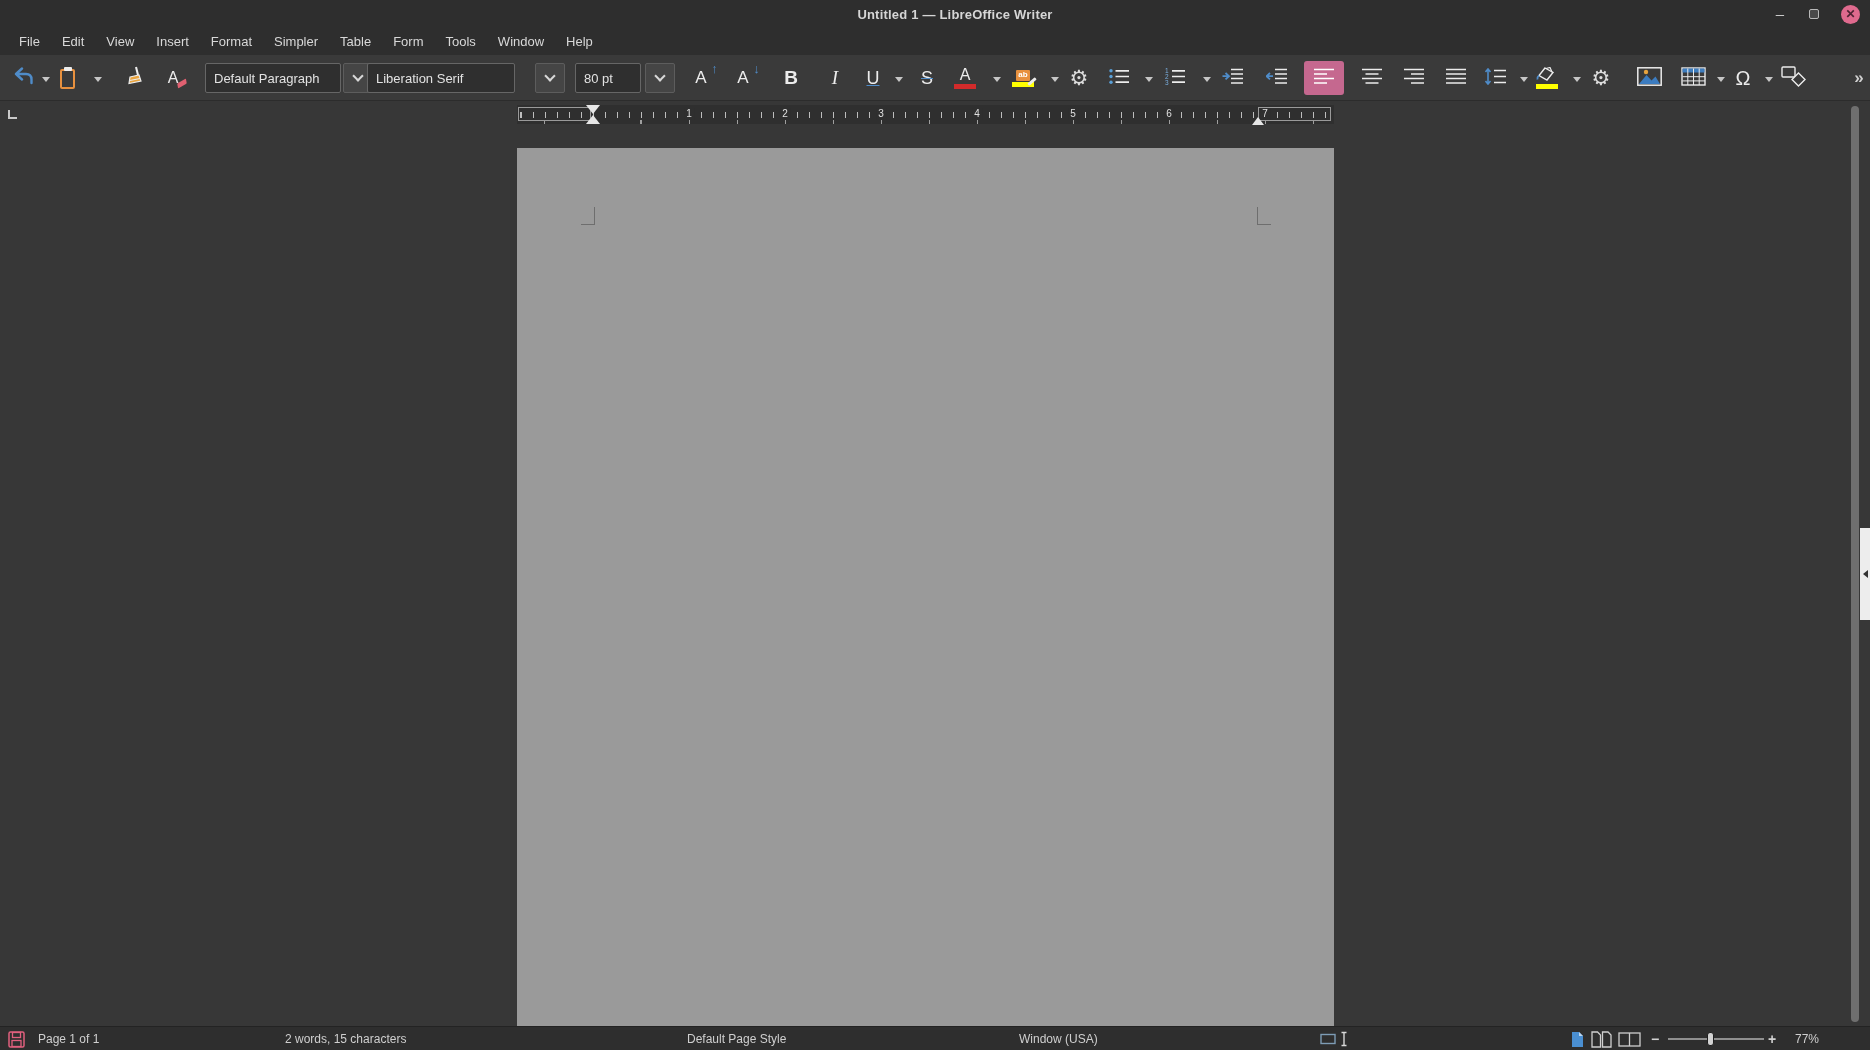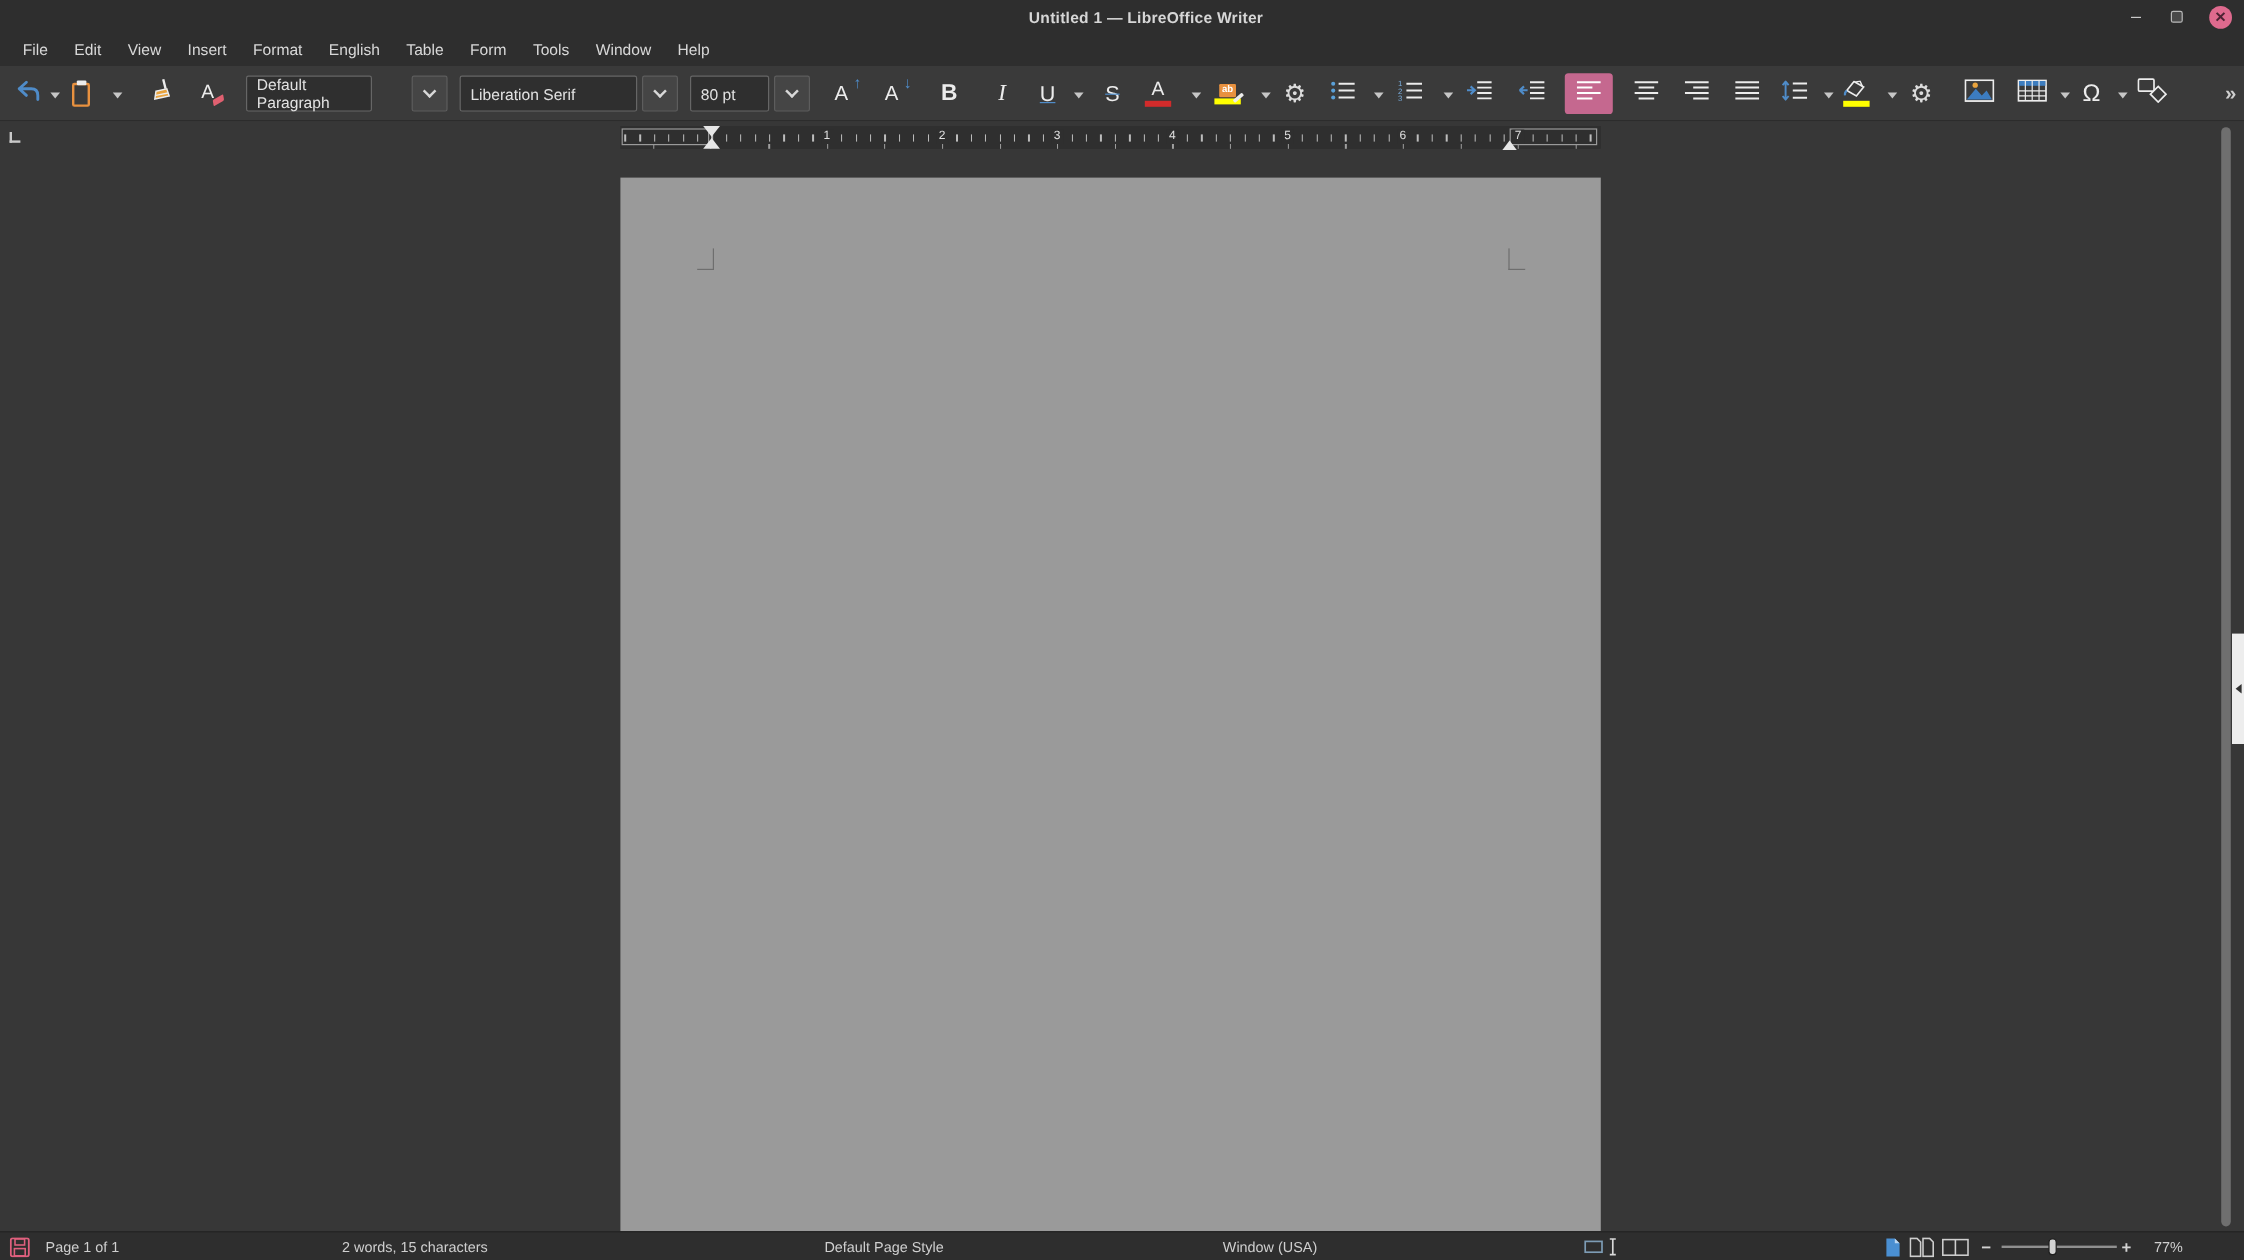--- a/index.html
+++ b/index.html
@@ -117,21 +117,21 @@
     <span class="btn-close">✕</span>
   </div>
 </div>
 
 <div class="menubar">
   <span>File</span>
   <span>Edit</span>
   <span>View</span>
   <span>Insert</span>
   <span>Format</span>
-  <span>English</span>
+  <span>Simpler</span>
   <span>Table</span>
   <span>Form</span>
   <span>Tools</span>
   <span>Window</span>
   <span>Help</span>
 </div>
 
 <div class="toolbar">
 
   <div class="tbtn" style="left:8px">
@@ -165,28 +165,28 @@
         </svg>
     </span>
   </div>
 
   <div class="tbtn" style="left:158px">
     <span class="clearA">
       <span>A</span><span class="eraser"></span>
     </span>
   </div>
 
-  <div class="combo-field" style="left:205px; width:105px">
+  <div class="combo-field" style="left:205px; width:136px">
     <span>Default Paragraph</span>
   </div>
   <div class="combo-btn" style="left:343px">
       <span class="chev"></span>
     </div>
 
-  <div class="combo-field" style="left:383px; width:148px">
+  <div class="combo-field" style="left:367px; width:148px">
     <span>Liberation Serif</span>
   </div>
   <div class="combo-btn" style="left:535px">
       <span class="chev"></span>
     </div>
 
   <div class="combo-field" style="left:575px; width:66px">
     <span>80 pt</span>
   </div>
   <div class="combo-btn" style="left:645px">

